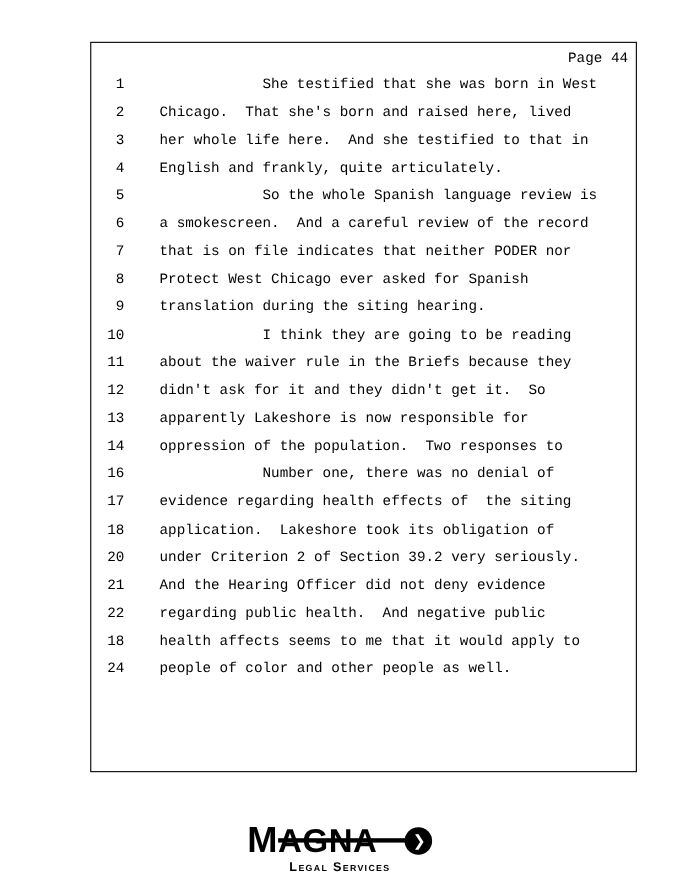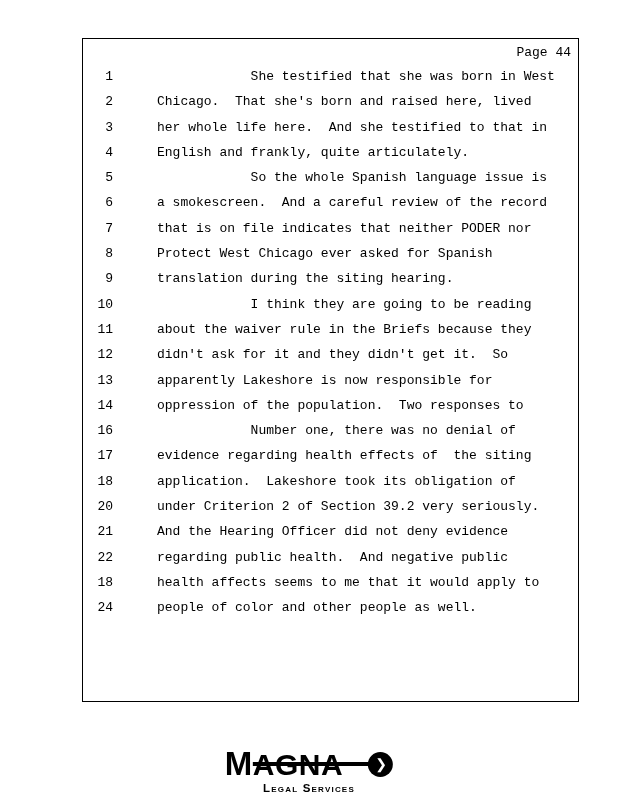--- a/index.html
+++ b/index.html
@@ -40,21 +40,21 @@
   }
   .t-num {
     display: inline-block;
     width: 24px;
     margin-left: 6px;
     text-align: right;
     flex: 0 0 auto;
   }
   .t-text {
     display: inline-block;
-    margin-left: 44px;
+    margin-left: 32px;
     flex: 0 0 auto;
   }
 
   
   .logo {
     position: absolute;
     left: 50%; top: 748px;
     transform: translateX(-50%);
     font-family: "Liberation Sans", sans-serif;
   }
@@ -130,21 +130,21 @@
     <span class="t-text">her whole life here.  And she testified to that in</span>
   </div>
 
   <div class="t-line">
     <span class="t-num">4</span>
     <span class="t-text">English and frankly, quite articulately.</span>
   </div>
 
   <div class="t-line">
     <span class="t-num">5</span>
-    <span class="t-text">            So the whole Spanish language issue is</span>
+    <span class="t-text">            So the whole Spanish language review is</span>
   </div>
 
   <div class="t-line">
     <span class="t-num">6</span>
     <span class="t-text">a smokescreen.  And a careful review of the record</span>
   </div>
 
   <div class="t-line">
     <span class="t-num">7</span>
     <span class="t-text">that is on file indicates that neither PODER nor</span>

